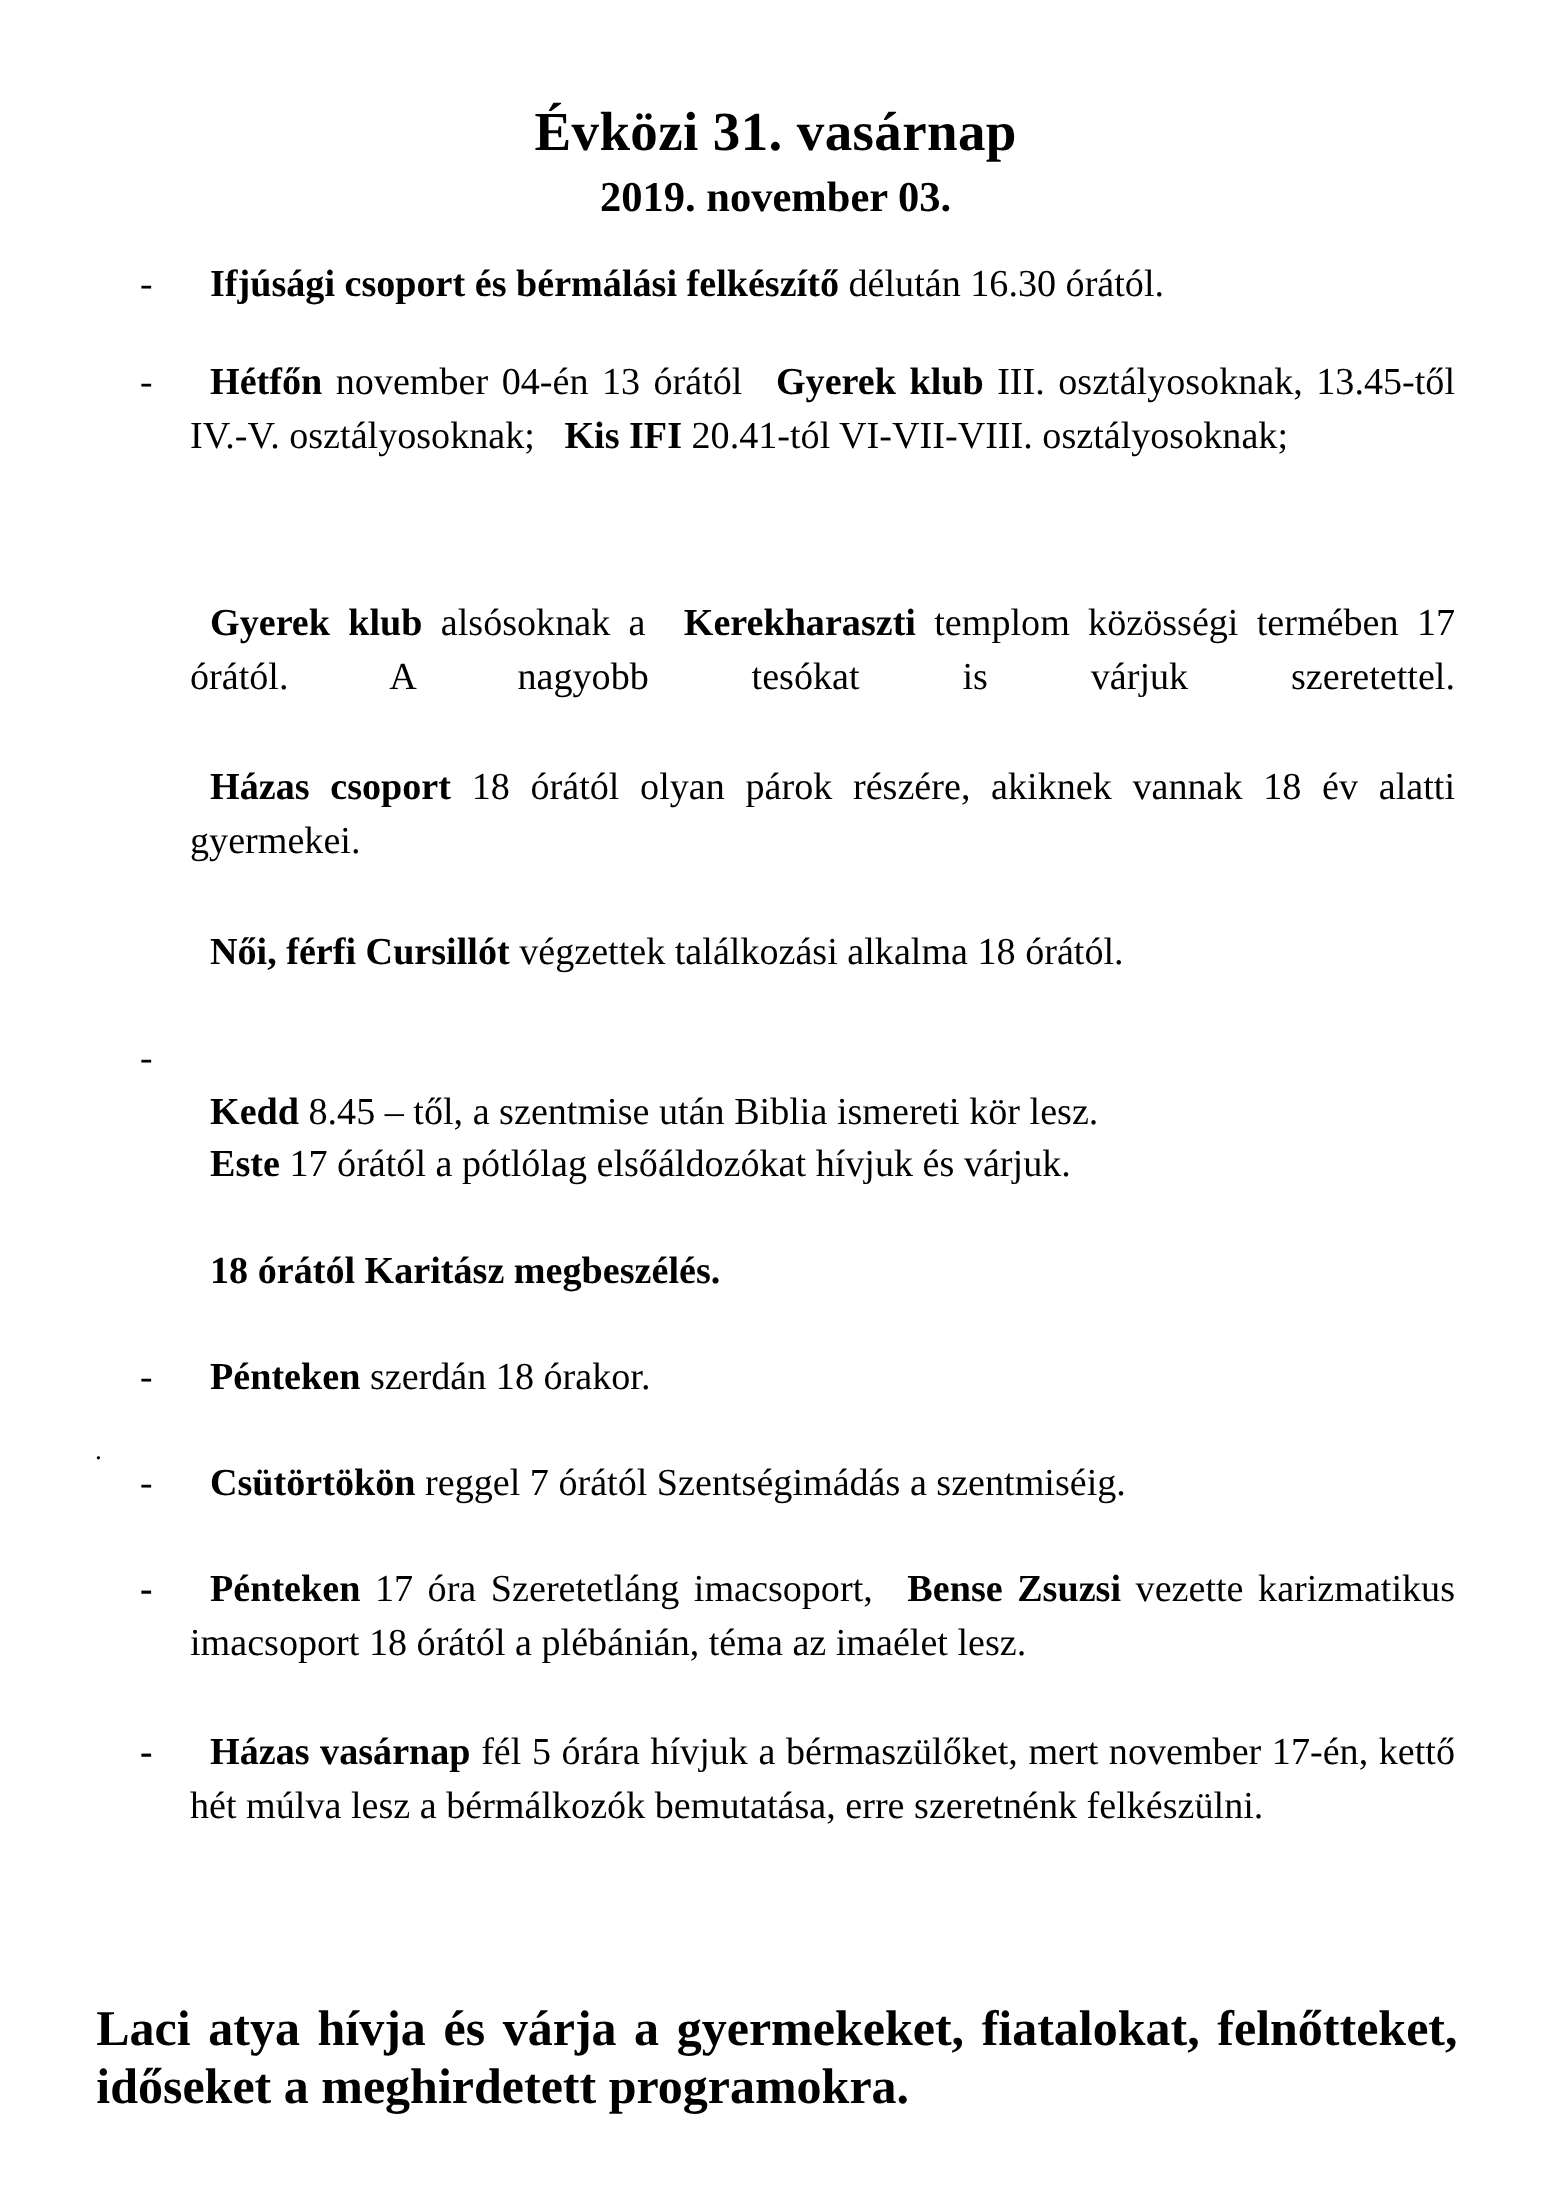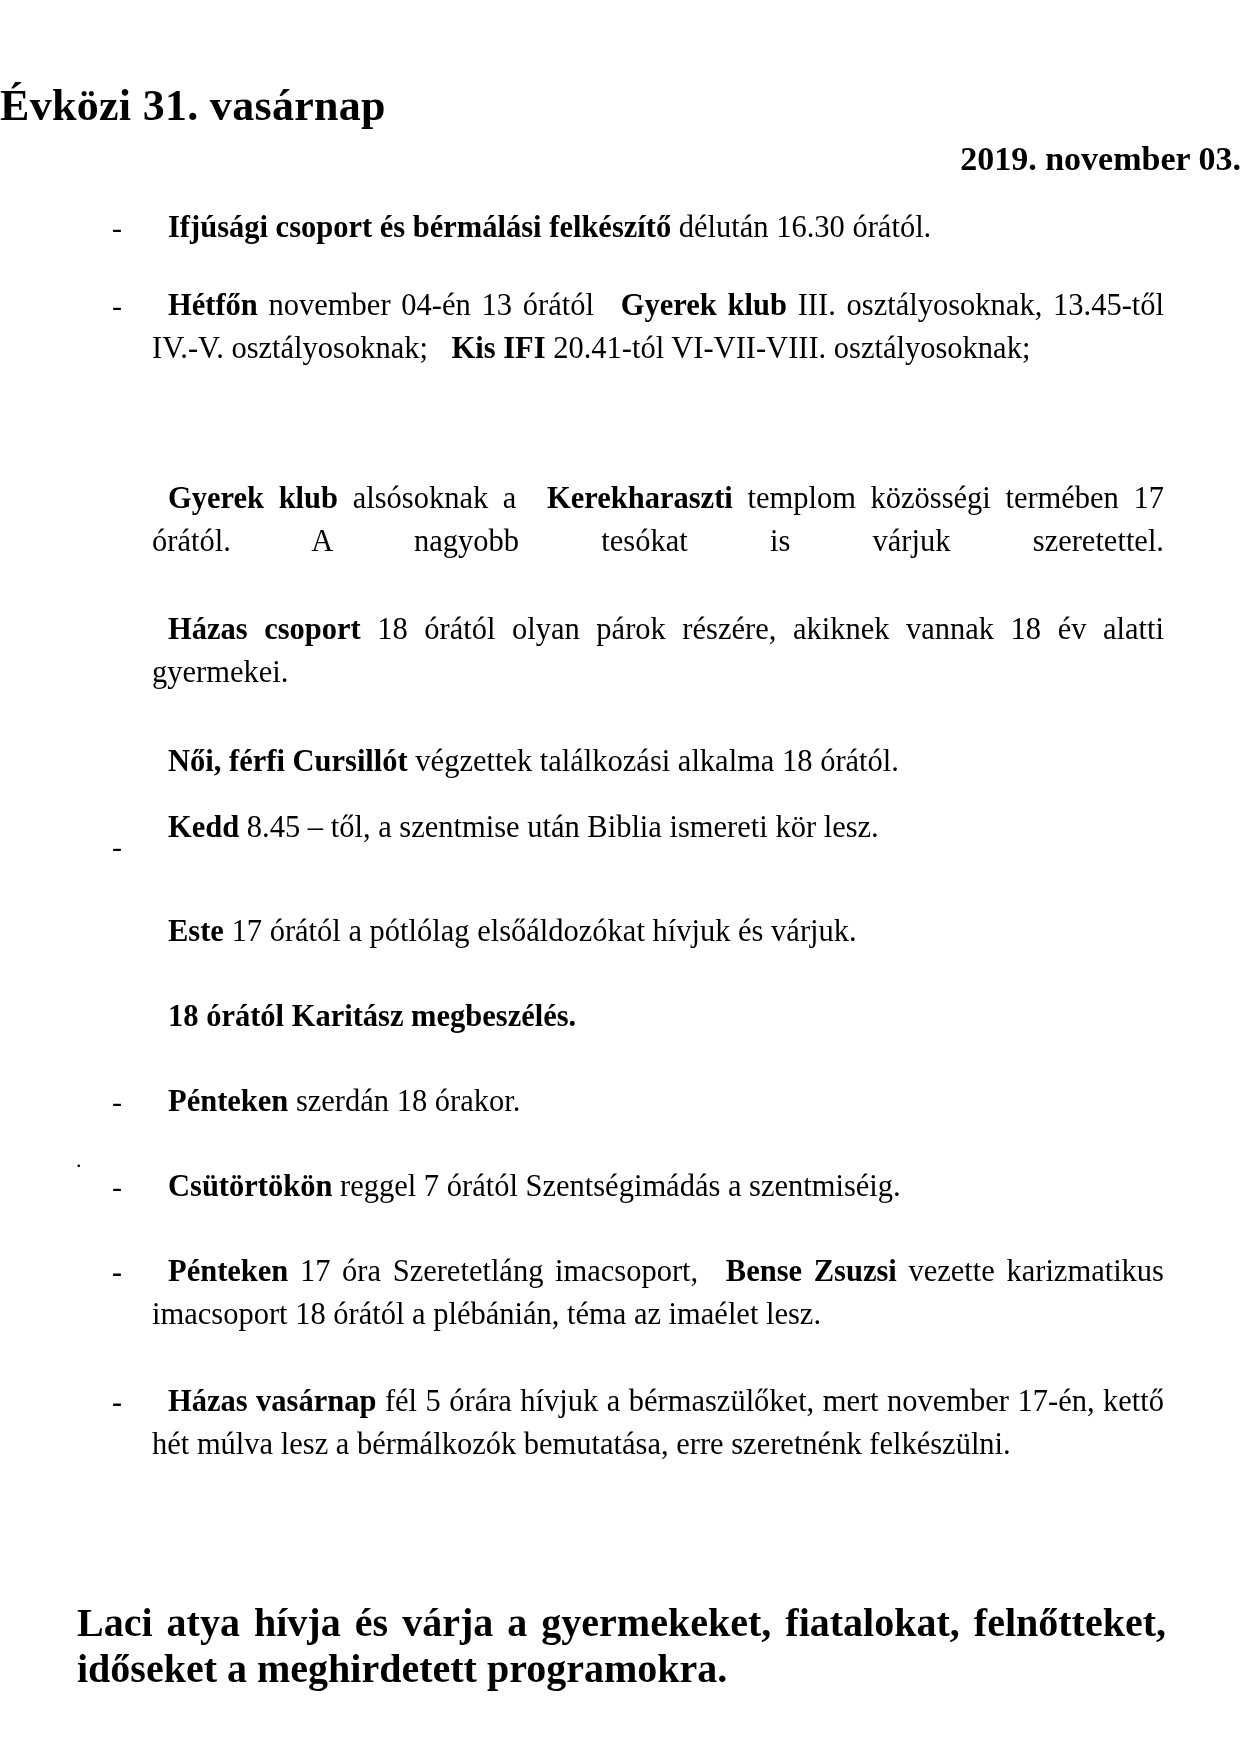--- a/index.html
+++ b/index.html
@@ -1,25 +1,25 @@
 <!DOCTYPE html>
 <html><head>
 <meta charset="utf-8">
 <style>
   html, body { margin:0; padding:0; background:#ffffff; }
   body {
     width:1241px; height:1754px; position:relative; overflow:hidden;
     font-family:"Liberation Serif", serif; color:#000;
   }
   .title {
-    position:absolute; left:0; width:1241px; top:78px; 
+    position:absolute; left:0; width:1241px; top:78px; text-align:center;
     font-weight:bold; font-size:44px; line-height:56px; letter-spacing:0.3px;
   }
   .subtitle {
-    position:absolute; left:0; width:1241px; top:138px; text-align:right;
+    position:absolute; left:0; width:1241px; top:138px; text-align:center;
     font-weight:bold; font-size:34px; line-height:42px;
   }
   .para {
     position:absolute; left:152px; width:1012px;
     font-size:30.5px; line-height:43px; text-align:justify;
   }
   .para.last-line-left { text-align-last:left; }
   .dash {
     position:absolute; left:112px; font-size:30px; line-height:43px;
   }
@@ -58,21 +58,21 @@
 
   <div class="para last-line-left" style="top:608px">
     <b>Házas csoport</b><span> 18 órától olyan párok részére, akiknek vannak 18 év alatti gyermekei.</span>
   </div>
 
   <div class="para last-line-left" style="top:740px">
     <b>Női, férfi Cursillót</b><span> végzettek találkozási alkalma 18 órától.</span>
   </div>
 
   <span class="dash" style="top:825px">-</span>
-  <div class="para last-line-left" style="top:806px">
+  <div class="para last-line-left" style="top:868px">
     <b>Kedd</b><span> 8.45 – től, a szentmise után Biblia ismereti kör lesz.</span>
   </div>
 
   <div class="para last-line-left" style="top:910px">
     <b>Este</b><span> 17 órától a pótlólag elsőáldozókat hívjuk és várjuk.</span>
   </div>
 
   <div class="para last-line-left" style="top:995px">
     <b>18 órától Karitász megbeszélés.</b>
   </div>

